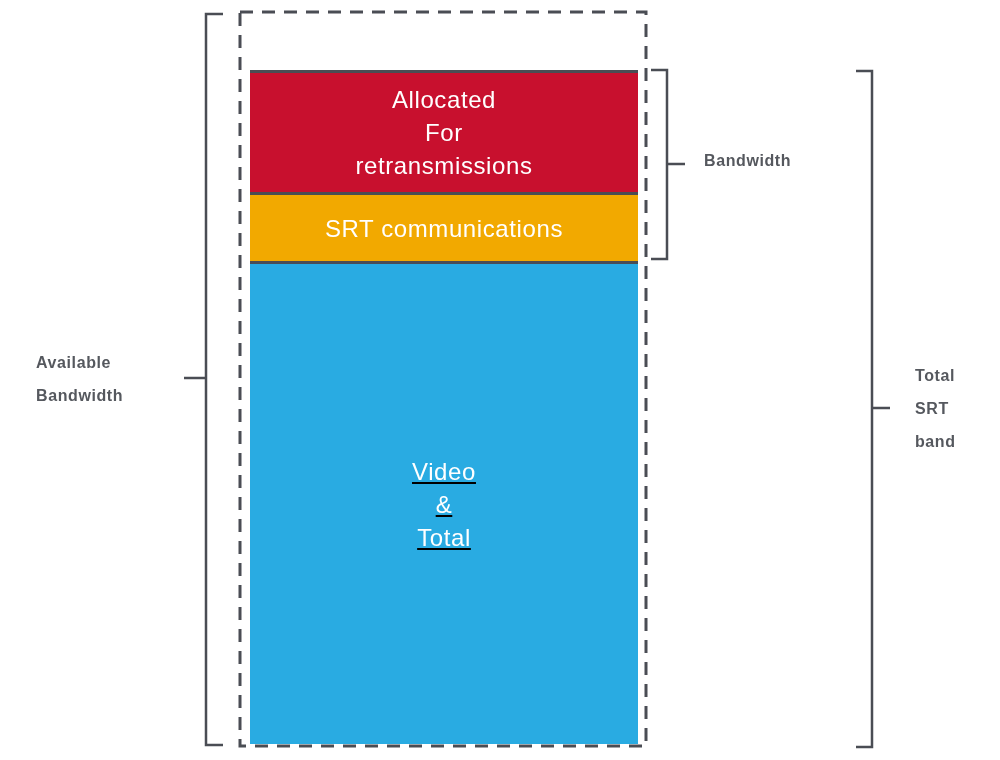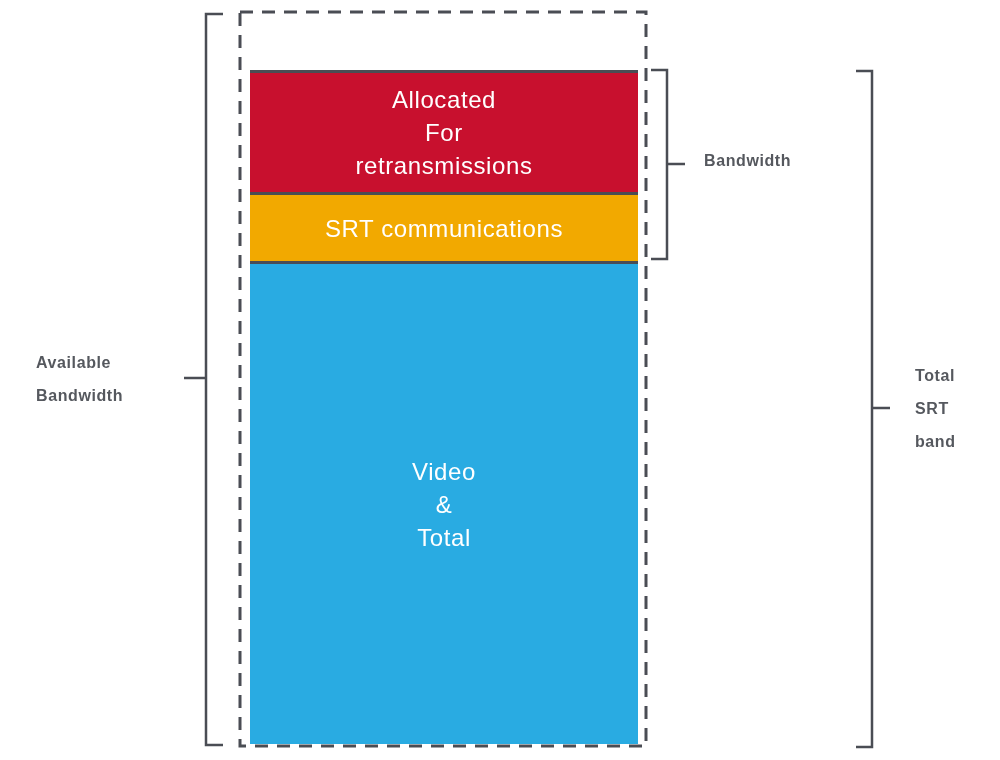--- a/index.html
+++ b/index.html
@@ -80,21 +80,21 @@
         <div>Allocated</div>
         <div>For</div>
         <div>retransmissions</div>
       </div>
     </div>
     <div class="seg" style="height: 69px; background: rgb(242, 169, 0);">
       <div class="seg-text">
         <div>SRT communications</div>
       </div>
     </div>
-    <div class="seg" style="height: 483px; background: rgb(41, 171, 226);">
+    <div class="seg" style="height: 483px; background: rgb(41, 171, 226); text-decoration: underline;">
       <div class="seg-text">
         <div>Video</div>
         <div>&amp;</div>
         <div>Total</div>
       </div>
     </div>
   </div>
 
   <svg class="overlay" width="1000" height="760" viewBox="0 0 1000 760">
     <rect class="dashed-rect" x="240" y="12" width="406" height="734"></rect>

